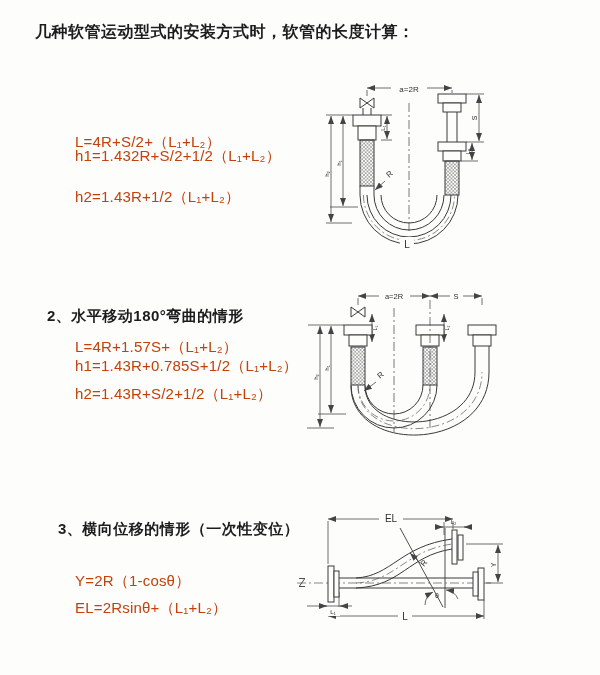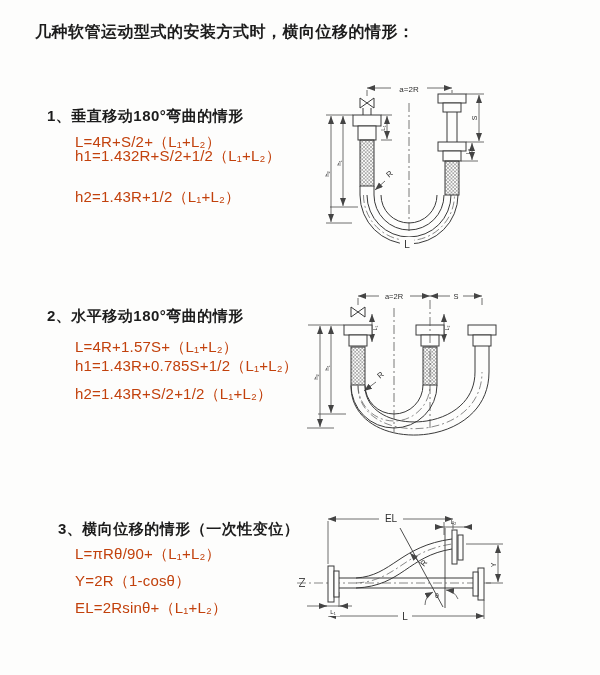--- a/index.html
+++ b/index.html
@@ -21,34 +21,32 @@
   }
   svg{position:absolute;}
   svg text{font-family:"Liberation Sans","DejaVu Sans",sans-serif;fill:#2e2e2e;}
   .lab-bg{fill:#fdfdfc;}
 </style>
 </head>
 <body>
 
 <div class="page">
 
-  <div class="title">几种软管运动型式的安装方式时，横向位移的情形：</div>
-
-  <div class="sec-head" style="left:47px;top:107px">1、垂直移动180°弯曲的情形</div>
+  <div class="title">几种软管运动型式的安装方式时，软管的长度计算：</div>
+
   <div class="formula" style="left:75px;top:133px">L=4R+S/2+（L₁+L₂）</div>
   <div class="formula" style="left:75px;top:147px">h1=1.432R+S/2+1/2（L₁+L₂）</div>
   <div class="formula" style="left:75px;top:188px">h2=1.43R+1/2（L₁+L₂）</div>
 
   <div class="sec-head" style="left:47px;top:307px">2、水平移动180°弯曲的情形</div>
   <div class="formula" style="left:75px;top:338px">L=4R+1.57S+（L₁+L₂）</div>
   <div class="formula" style="left:75px;top:357px">h1=1.43R+0.785S+1/2（L₁+L₂）</div>
   <div class="formula" style="left:75px;top:385px">h2=1.43R+S/2+1/2（L₁+L₂）</div>
 
   <div class="sec-head" style="left:58px;top:520px">3、横向位移的情形（一次性变位）</div>
-  <div class="formula" style="left:75px;top:545px">L=πRθ/90+（L₁+L₂）</div>
   <div class="formula" style="left:75px;top:572px">Y=2R（1-cosθ）</div>
   <div class="formula" style="left:75px;top:599px">EL=2Rsinθ+（L₁+L₂）</div>
 
   <svg style="left:295px;top:70px" width="290" height="185" viewBox="295 70 290 185">
     <defs>
       <marker id="ar1" markerWidth="9" markerHeight="7" refX="8" refY="3" orient="auto-start-reverse" markerUnits="userSpaceOnUse">
         <path d="M0,0 L8,3 L0,6 Z" fill="#444"></path>
       </marker>
       <pattern id="hatch1" width="3.5" height="3.5" patternUnits="userSpaceOnUse">
         <path d="M0,3.5 L3.5,0 M0,0 L3.5,3.5" stroke="#666" stroke-width="0.5"></path>

